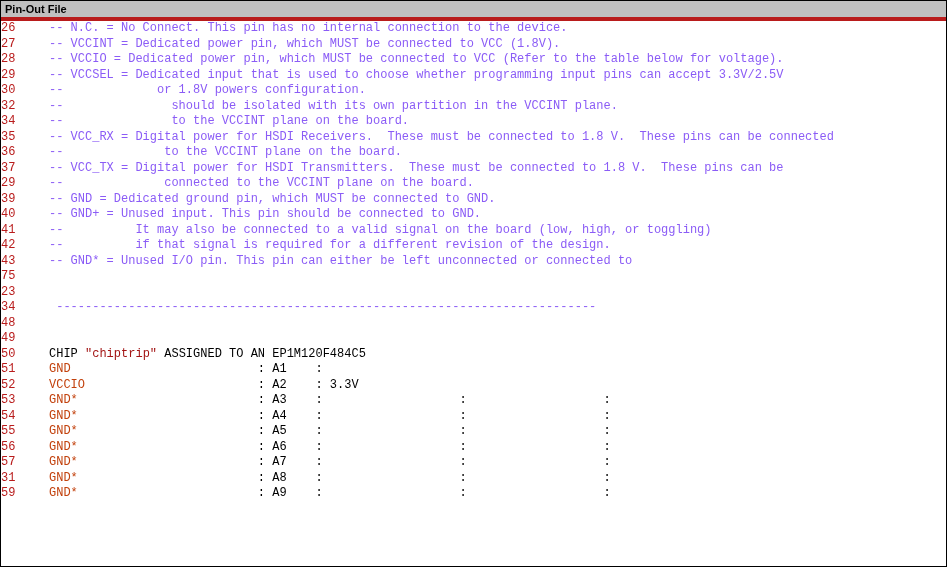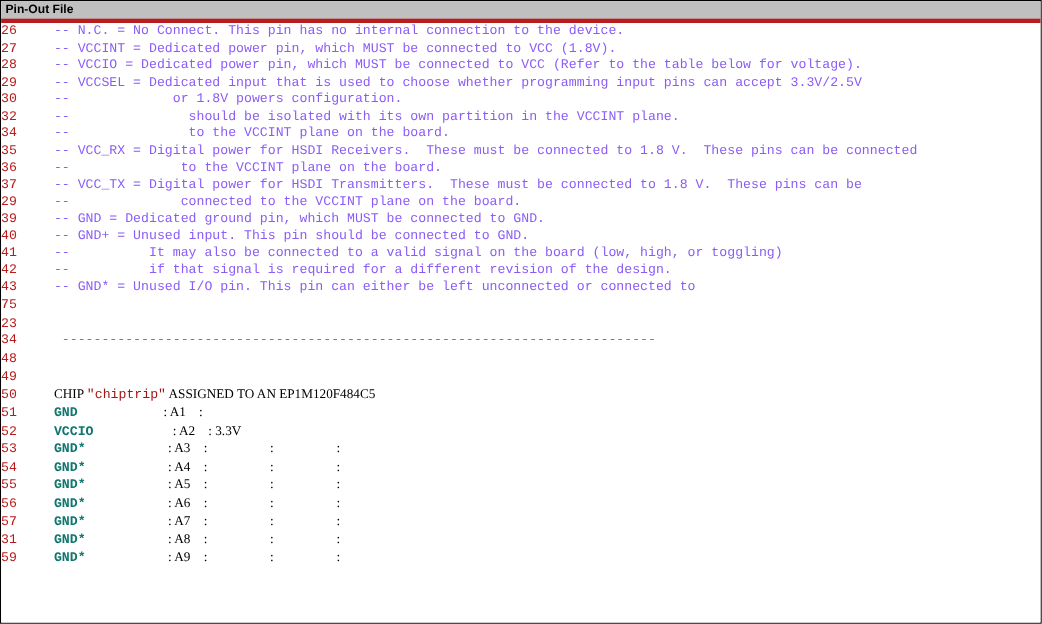--- a/index.html
+++ b/index.html
@@ -34,23 +34,23 @@
   }
   .ln {
     display: inline-block;
     width: 48px;
     text-align: left;
     color: #b91c1c;
     padding-right: 8px;
     user-select: none;
   }
   .comment { color: #8b5cf6; }
-  .keyword { color: #0f766e; font-weight: bold; }
+  .keyword { color: #c2410c; }
   .string  { color: #a31515; }
-  .plain   { color: #000; font-family: Liberation Serif, serif; }
+  .plain   { color: #000; }
 </style>
 </head>
 <body>
 
 <div class="title-bar">
   <span>Pin-Out File</span>
 </div>
 
 <div class="code-area" id="code-area">
     <div class="line"><span class="ln">26</span><span class="comment">-- N.C. = No Connect. This pin has no internal connection to the device.</span></div>

